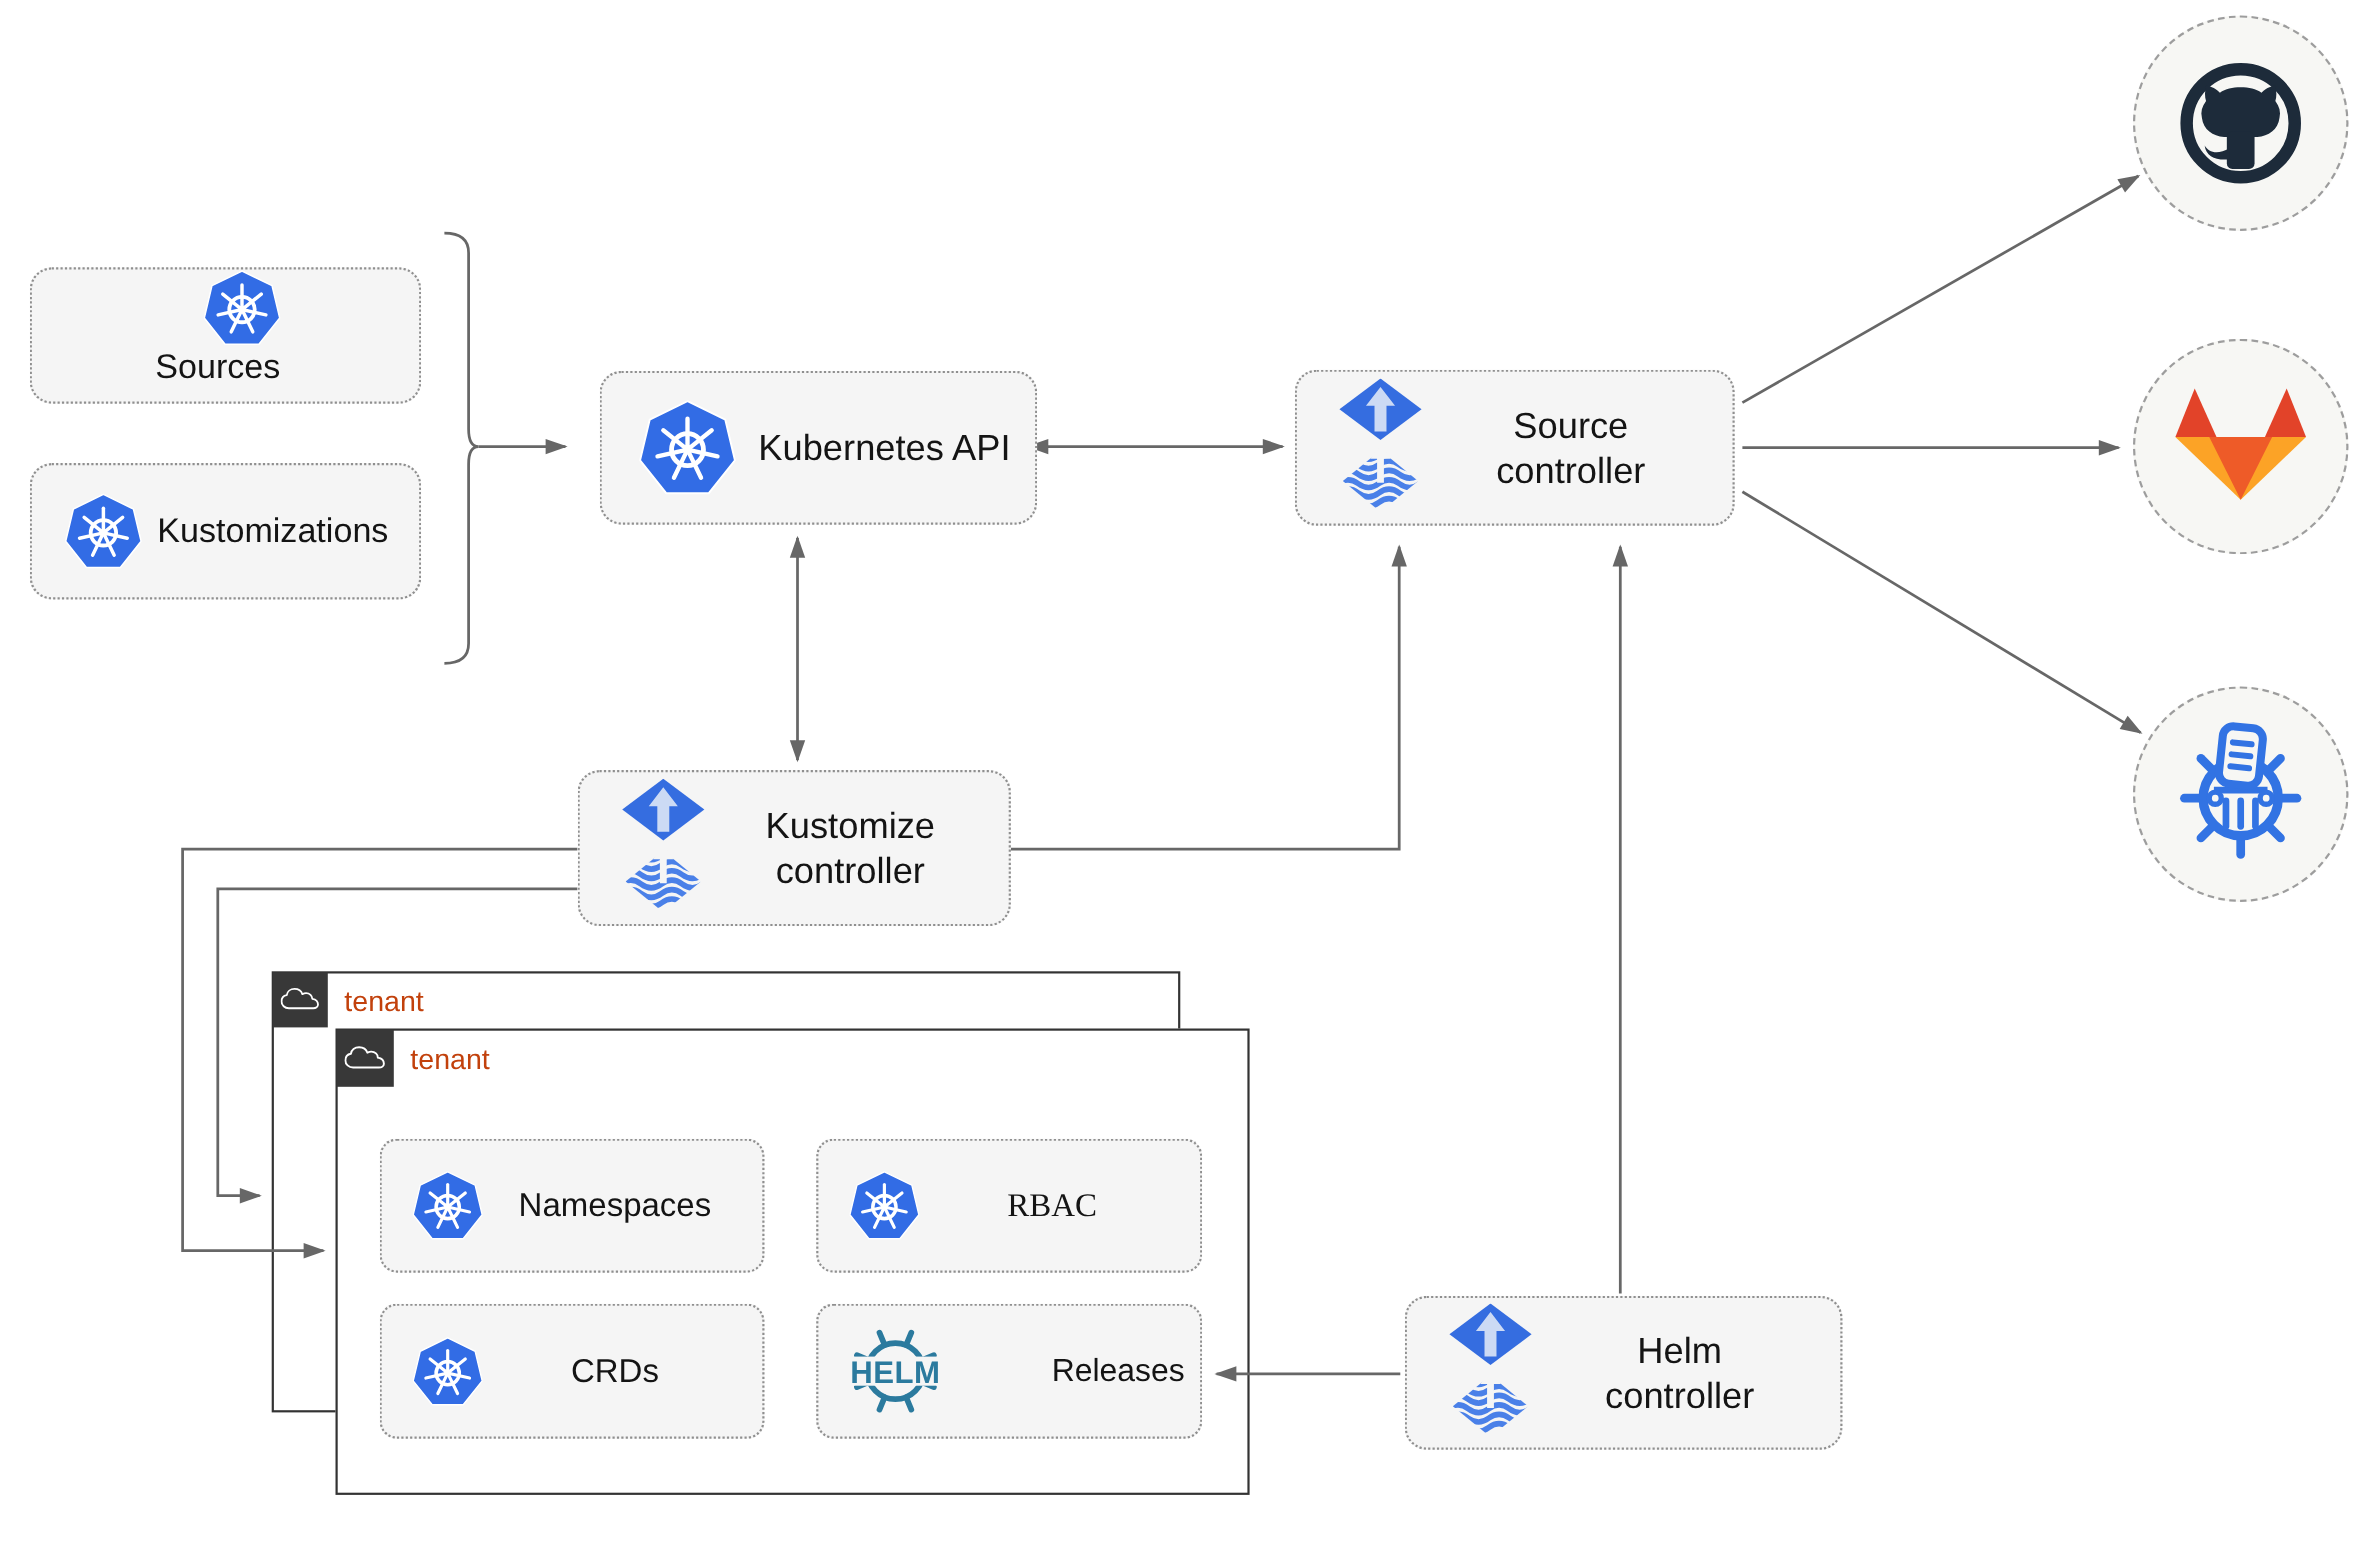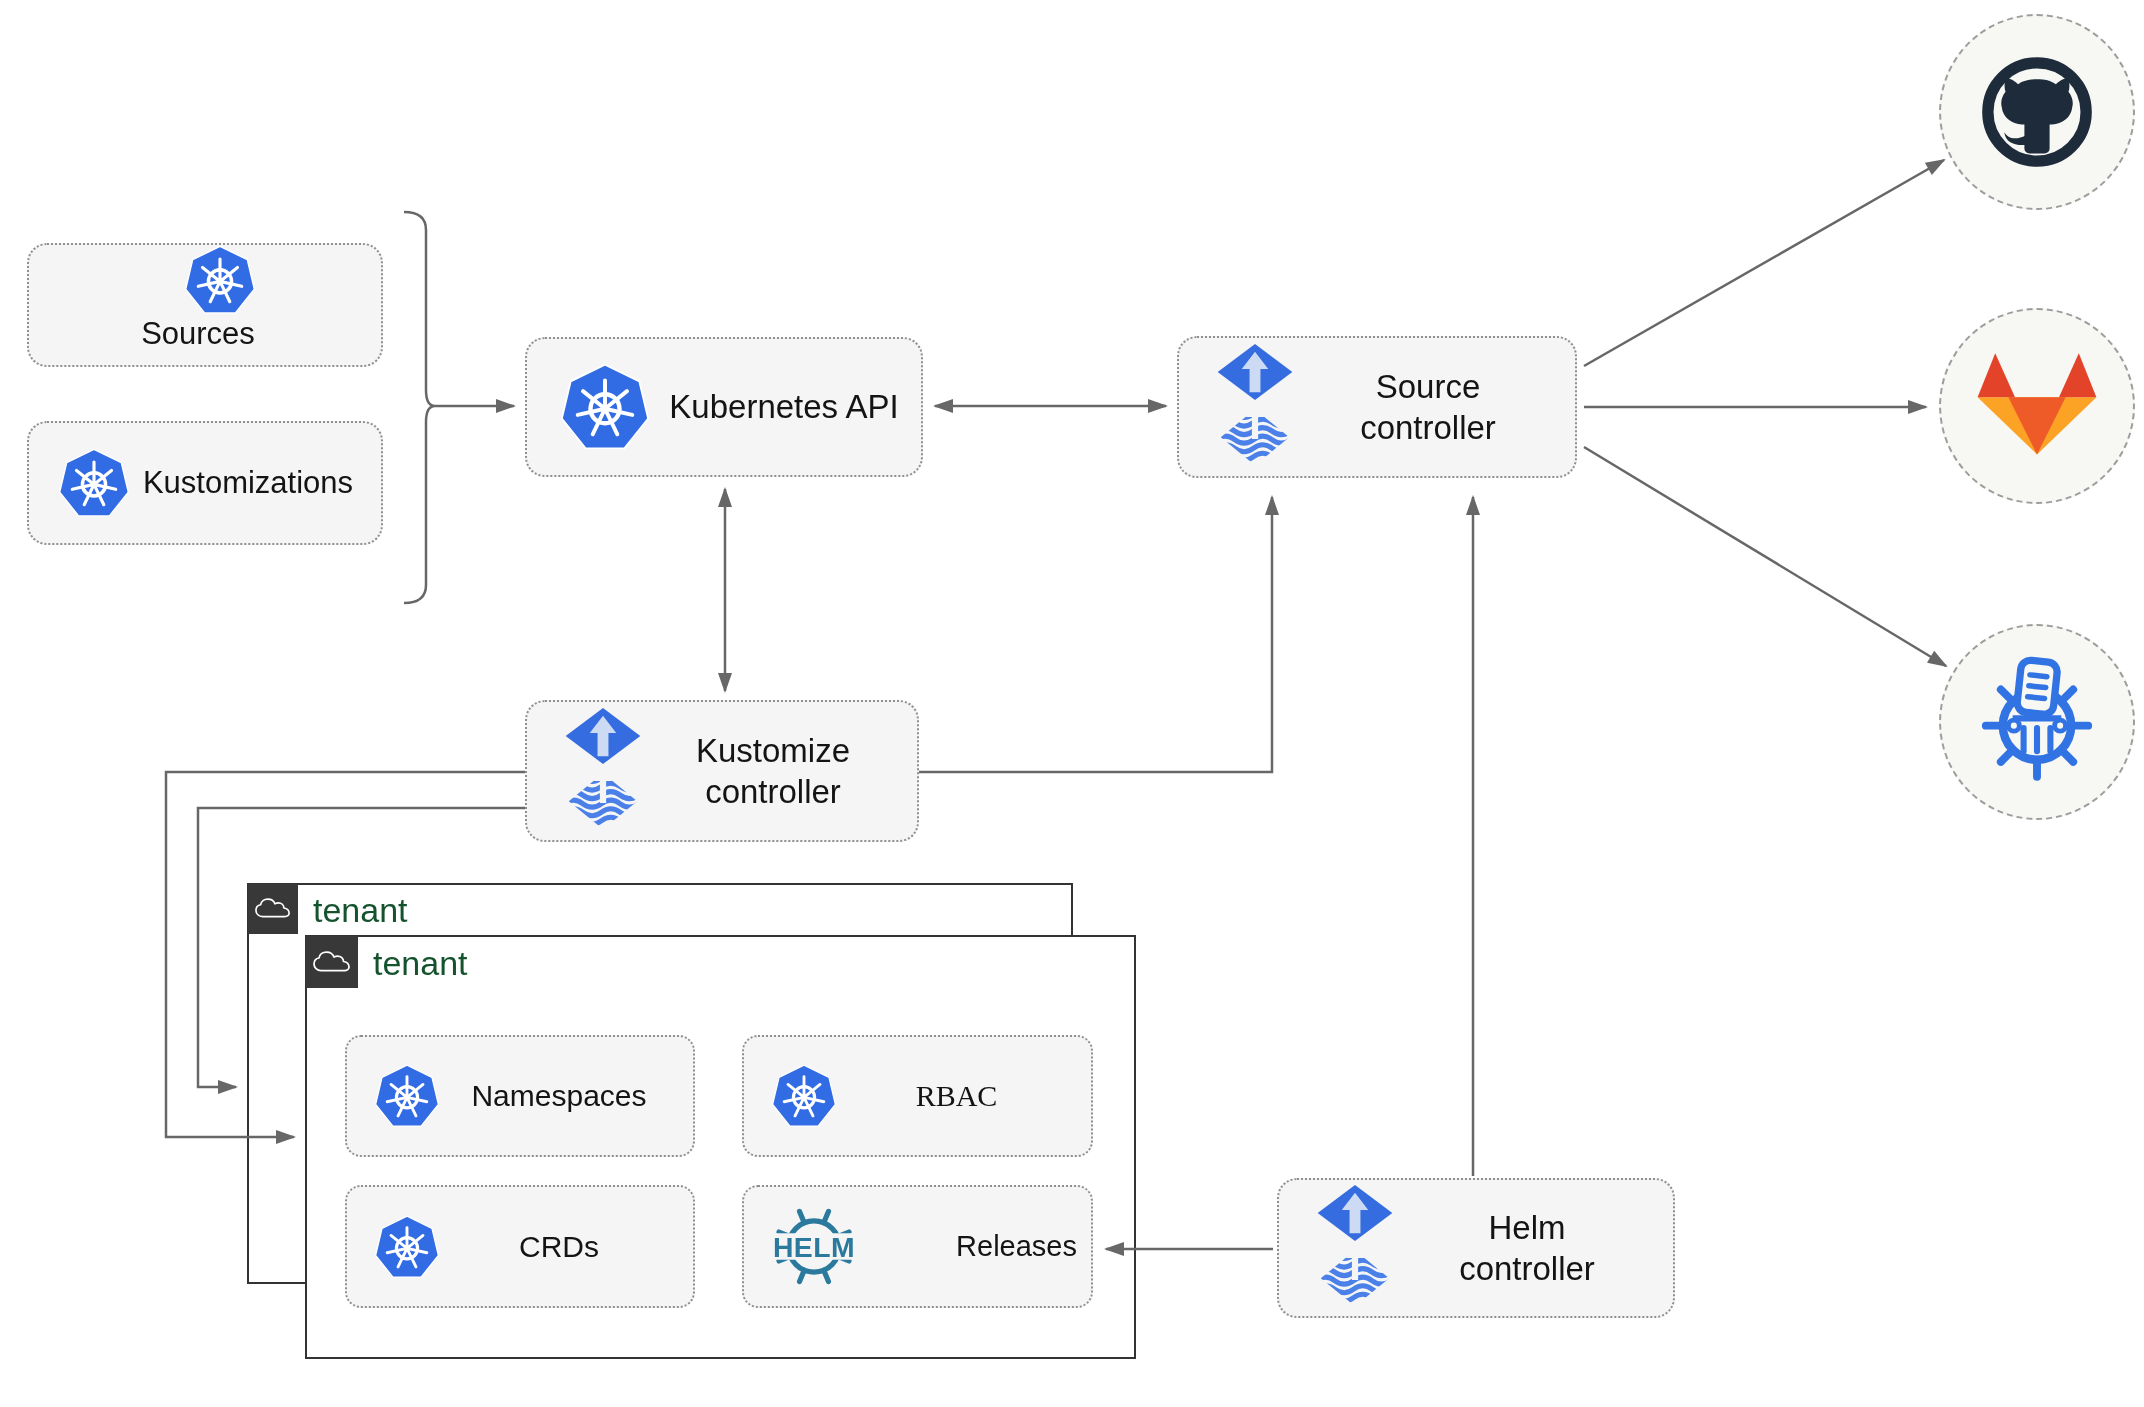--- a/index.html
+++ b/index.html
@@ -22,21 +22,21 @@
   
   .tenant{
     position:absolute;box-sizing:border-box;background:#ffffff;border:2px solid #333333;z-index:2;
   }
   .tenant .thead{
     position:absolute;left:-1px;top:-1px;width:52px;height:52px;background:#383838;
     display:flex;align-items:center;justify-content:center;
   }
   .tenant .tlabel{
     position:absolute;left:66px;top:0;height:52px;display:flex;align-items:center;
-    font-size:34px;color:#14532d;
+    font-size:26px;color:#c2410c;
   }
   
   .endpoint{
     position:absolute;width:196px;height:196px;border-radius:50%;
     background:#f7f7f4;border:2px dashed #9d9d9d;box-sizing:border-box;
     display:flex;align-items:center;justify-content:center;z-index:10;
   }
   #defs-holder{position:absolute;width:0;height:0;overflow:hidden;}
 </style>
 </head>
@@ -200,21 +200,21 @@
 
   <div class="node" style="left:27px;top:421px;width:356px;height:124px;">
     <span class="icon-wrap" style="margin-left:30px;">
       <svg width="70" height="70" viewBox="0 0 100 100">
           <use href="#k8s"></use>
         </svg>
     </span>
     <span class="nlabel">Kustomizations</span>
   </div>
 
-  <div class="node big" style="left:525px;top:337px;width:398px;height:140px;gap:12px;">
+  <div class="node big" style="left:545px;top:337px;width:398px;height:140px;gap:12px;">
     <span class="icon-wrap" style="margin-left:34px;">
       <svg width="88" height="88" viewBox="0 0 100 100">
           <use href="#k8s"></use>
         </svg>
     </span>
     <span class="nlabel">Kubernetes API</span>
   </div>
 
   <div class="node big" style="left:1177px;top:336px;width:400px;height:142px;">
     <span class="icon-wrap" style="margin-left:36px;">

